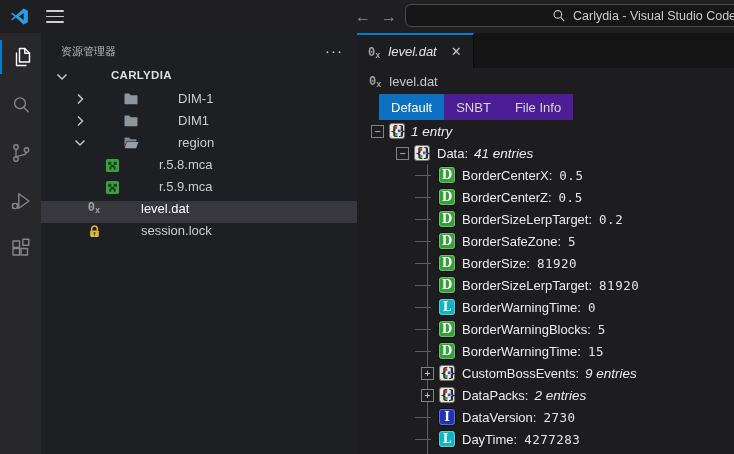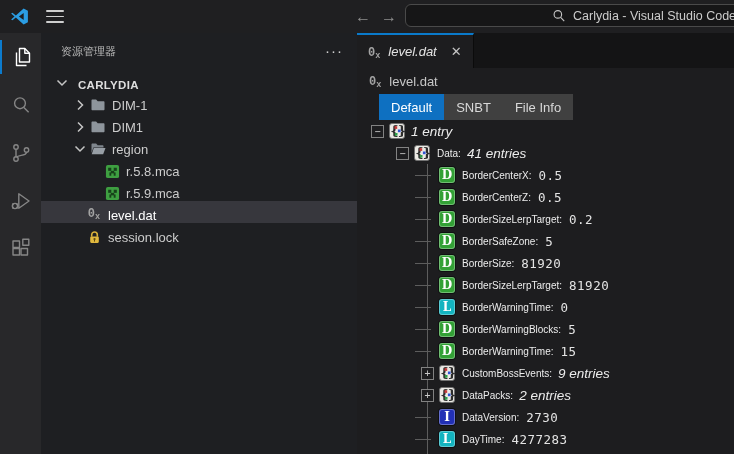--- a/index.html
+++ b/index.html
@@ -24,58 +24,58 @@
   
   .activitybar{position:absolute;left:0;top:33px;bottom:0;width:41px;background:#28282a;}
   .activity-item{height:48px;display:flex;align-items:center;justify-content:center;color:#868686;position:relative;cursor:pointer;}
   .activity-item.active{color:#ffffff;}
   .activity-item.active::before{content:"";position:absolute;left:0;top:7px;bottom:7px;width:2px;background:#0c7bcd;}
   .activity-item svg{display:block;}
   
   .sidebar{position:absolute;left:41px;top:33px;bottom:0;width:316px;background:#1e1f22;}
   .sidebar-header{height:36px;display:flex;align-items:center;padding:0 14px 0 20px;font-size:11px;color:#b8b8b8;}
   .more-dots{margin-left:auto;color:#d0d0d0;font-size:15px;letter-spacing:1px;cursor:pointer;line-height:10px;}
-  .srow{height:22px;display:flex;align-items:flex-end;font-size:13px;color:#cccccc;cursor:pointer;white-space:nowrap;}
+  .srow{height:22px;display:flex;align-items:flex-start;font-size:13px;color:#cccccc;cursor:pointer;white-space:nowrap;gap:33px;}
   .srow.root{padding-left:13px;font-weight:bold;font-size:11.5px;color:#dedede;letter-spacing:.3px;}
   .srow.selected{background:#37373d;color:#ffffff;}
   .srow .ic{display:flex;align-items:center;justify-content:center;width:16px;height:16px;flex:0 0 auto;}
   .srow .label{margin-left:6px;}
   .srow.lv1f{padding-left:31px;}
   .srow.lv1file{padding-left:45px;}
   .srow.lv2file{padding-left:63px;}
   .srow .chev{width:16px;height:16px;margin-right:2px;flex:0 0 auto;}
   .hexic{font-family:Liberation Mono, monospace;font-weight:bold;color:#a3a3a3;font-size:12px;line-height:1;}
   .hexic sub{font-size:8.5px;vertical-align:-2px;}
   
   .editor{position:absolute;left:357px;top:33px;right:0;bottom:0;background:#1d1d1f;}
   .tabbar{position:absolute;top:0;left:0;right:0;height:35px;background:#141415;}
   .tab{position:absolute;left:0;top:0;height:35px;box-sizing:border-box;background:#1d1d1f;border-top:2px solid #0a7acb;border-right:1px solid #0b0b0b;display:flex;align-items:center;padding:0 11px;cursor:pointer;}
   .tab .tlabel{margin-left:8px;font-size:13px;font-style:italic;color:#e3e3e3;}
   .tab .close{margin-left:14px;color:#c5c5c5;font-size:13px;cursor:pointer;}
   .breadcrumb{position:absolute;top:35px;left:0;height:27px;display:flex;align-items:center;padding-left:12px;font-size:13px;color:#c7c7c7;}
   .breadcrumb .blabel{margin-left:8px;}
-  .viewtabs{position:absolute;top:61px;left:22px;height:26px;display:flex;background:#404040;}
+  .viewtabs{position:absolute;top:61px;left:22px;height:26px;display:flex;background:#4c1d95;}
   .viewtab{display:flex;align-items:center;padding:0 12px;font-size:13px;color:#d8d8d8;cursor:pointer;}
   .viewtab.active{background:#0e70c1;color:#ffffff;}
   
   .tree{position:absolute;top:87px;left:0;right:0;bottom:0;overflow:hidden;}
   .guide{position:absolute;left:70px;top:44px;bottom:0;width:1px;background:#5d5d5d;}
   .trow{height:22px;display:flex;align-items:center;position:relative;white-space:nowrap;}
   .trow .spacer{flex:0 0 auto;}
   .expander{flex:0 0 auto;width:13px;height:13px;box-sizing:border-box;border:1px solid #828282;background:#1d1d1f;color:#c9c9c9;font:10px/11px "DejaVu Sans Mono",monospace;text-align:center;z-index:2;cursor:pointer;}
   .exp-minus::after{content:"\2212";}
   .exp-plus::after{content:"+";}
   .tick{flex:0 0 auto;width:13px;height:22px;position:relative;}
   .tick::before{content:"";position:absolute;left:-6px;right:3px;top:11px;border-top:1px solid #5d5d5d;}
   .trow .ic{margin-left:5px;width:16px;height:16px;flex:0 0 auto;display:flex;align-items:center;justify-content:center;z-index:2;}
   .tile{width:16px;height:16px;border-radius:3px;color:#fff;font:bold 12px/16px "DejaVu Serif",serif;text-align:center;box-shadow:inset 0 0 0 1px rgba(255,255,255,.30),0 0 0 1px rgba(0,0,0,.45);}
   .tile-double{background:#33a136;}
   .tile-long{background:#13b4c0;}
   .tile-int{background:#2230b6;}
-  .trow .tname{margin-left:7px;font-size:10px;color:#ececec;}
+  .trow .tname{margin-left:7px;font-size:13px;color:#ececec;}
   .trow .tval{margin-left:7px;font-family:"DejaVu Sans Mono",monospace;font-size:12.5px;color:#e4e4e4;letter-spacing:.5px;}
   .trow .tentries{margin-left:6px;font-size:13.5px;font-style:italic;color:#ececec;}
 </style>
 </head>
 <body>
 
 <div class="titlebar">
   <svg class="vscode-logo" viewBox="0 0 24 24">
     <path fill="#2b9de3" d="M17.2 1.8 L7.4 10.7 L3.1 7.4 L1.4 8.3 L5.7 12 L1.4 15.7 L3.1 16.6 L7.4 13.3 L17.2 22.2 L22.6 19.4 V4.6 Z"></path>
     <path fill="#1f1f21" d="M17.3 7.6 L11.2 12 L17.3 16.4 Z"></path>

